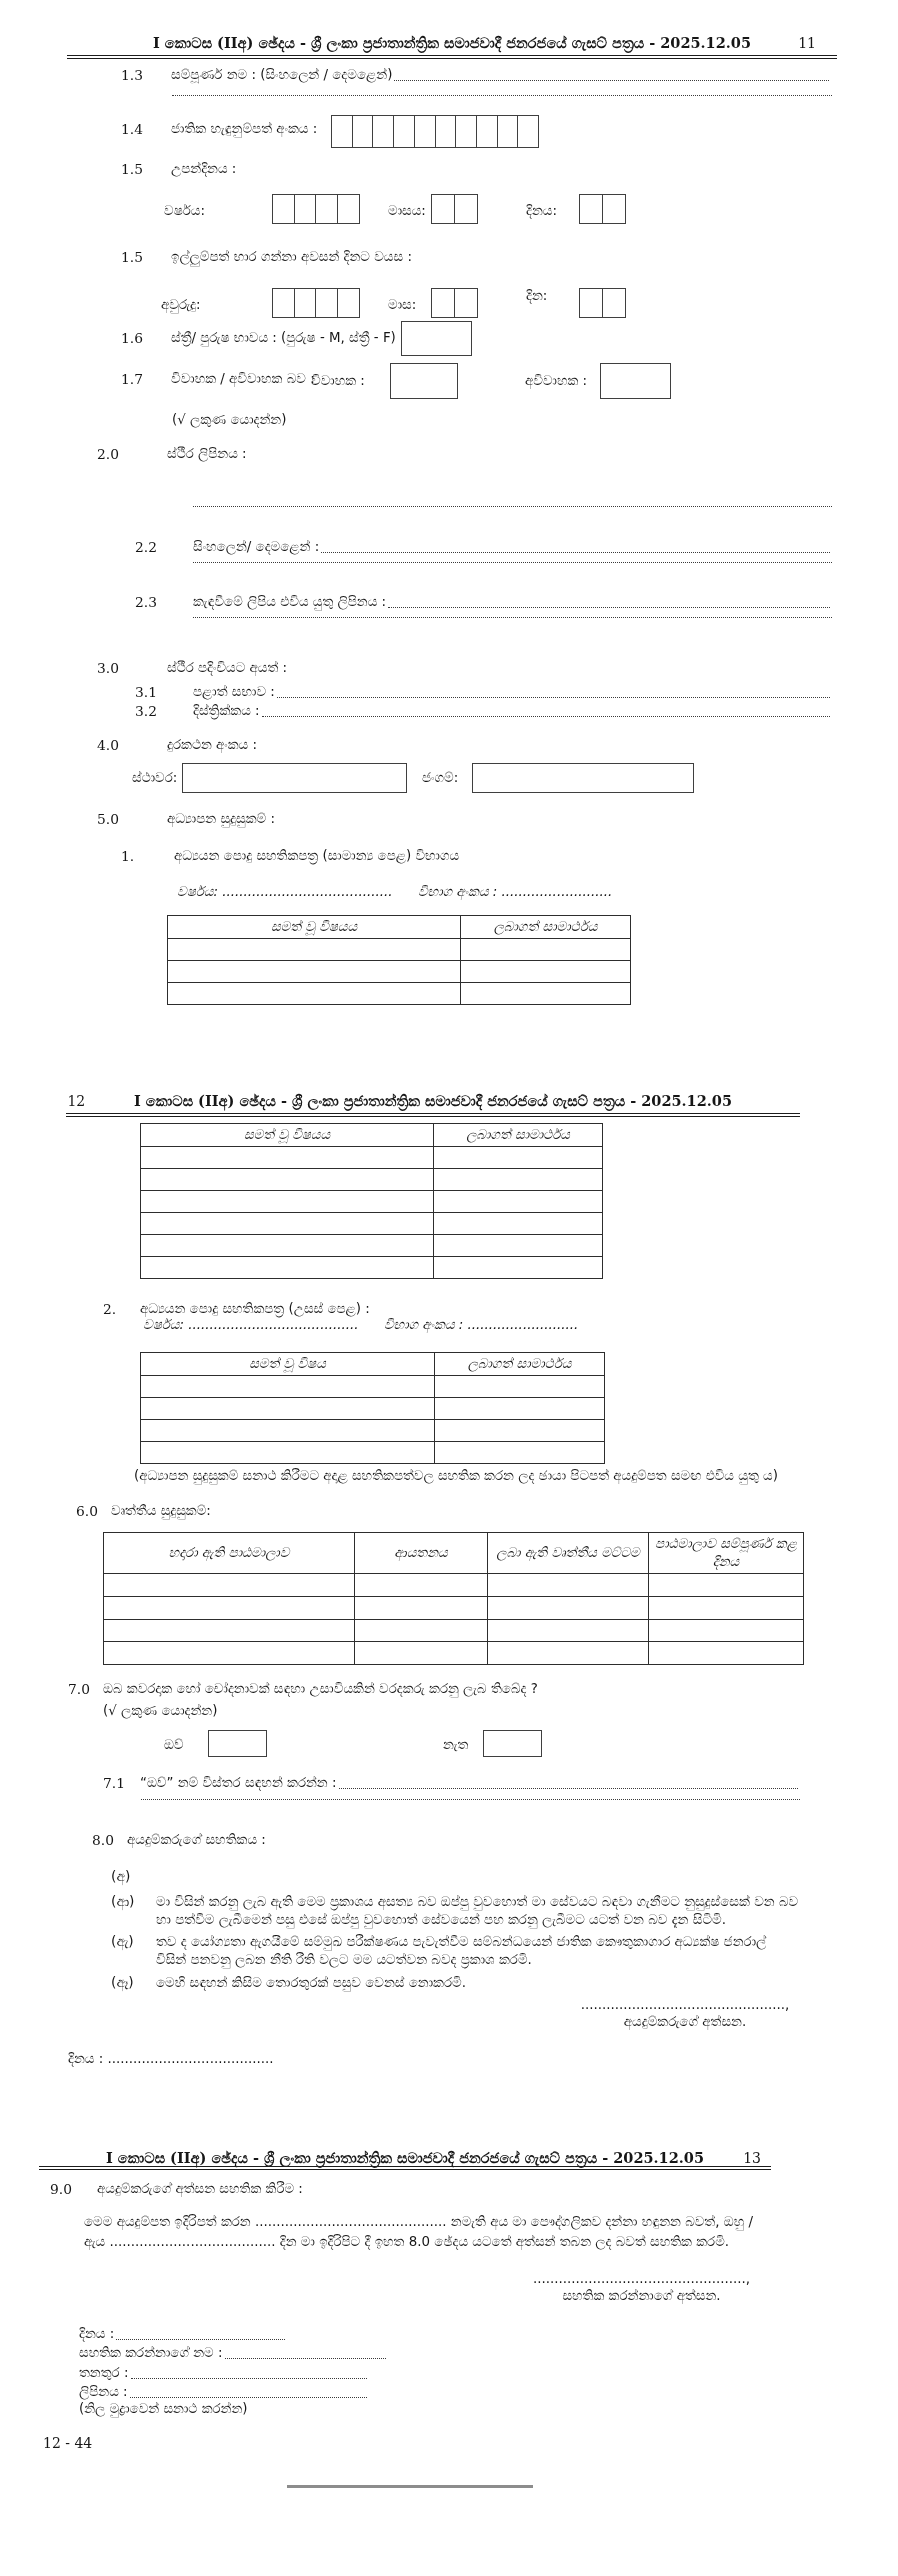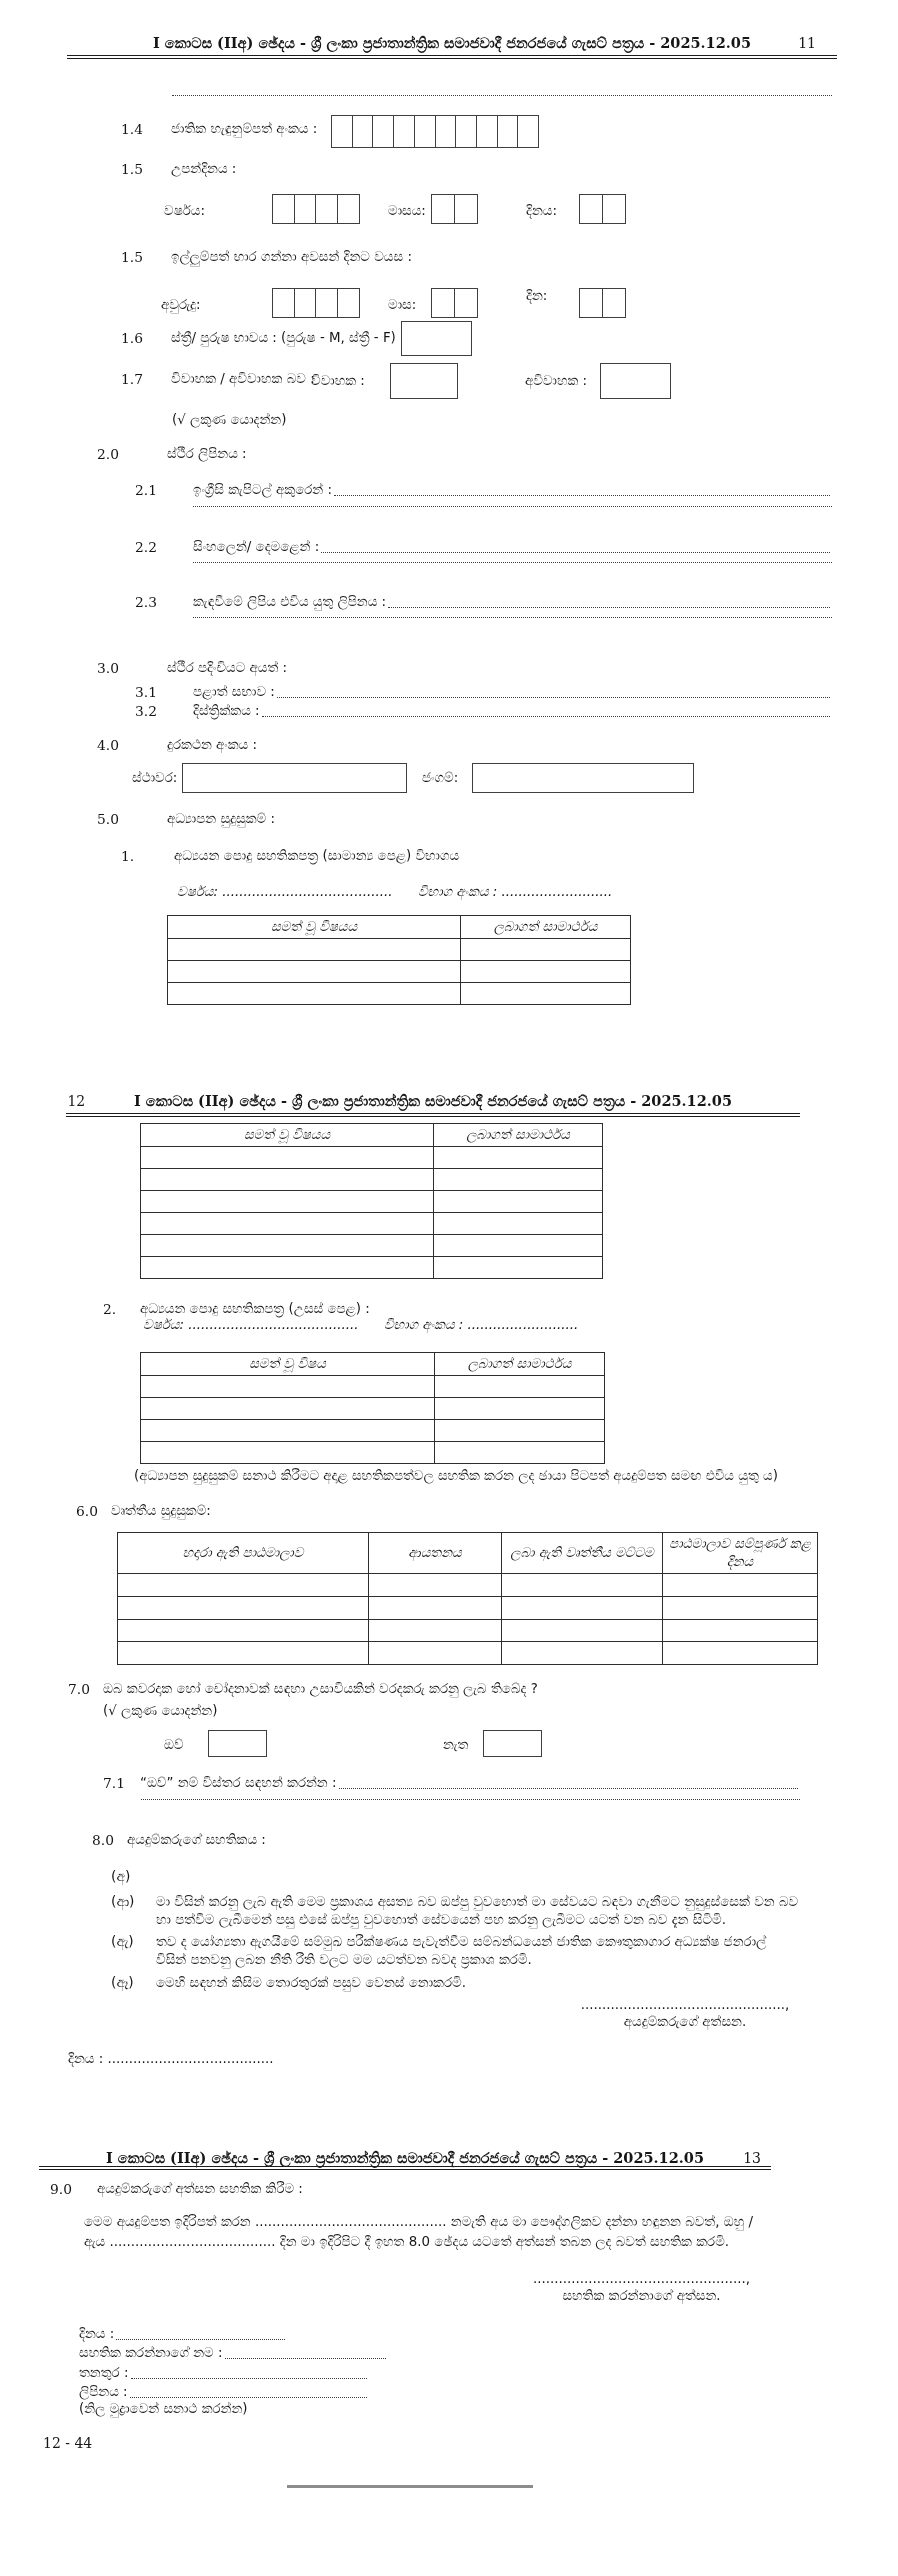--- a/index.html
+++ b/index.html
@@ -43,20 +43,25 @@
 <body>
 
 <div class="canvas">
 
   <div class="abs" style="left:67px;top:34px;width:770px;">
     <div class="hdr">I කොටස (IIඅ) ඡේදය - ශ්‍රී ලංකා ප්‍රජාතාන්ත්‍රික සමාජවාදී ජනරජයේ ගැසට් පත්‍රය - 2025.12.05</div>
     <span class="abs pgnum" style="right:21px;top:0.7px;">11</span>
   </div>
   <div class="abs rule" style="left:67px;top:55px;width:770px;"></div>
 
+  <div class="abs flexline t" style="left:121px;top:67px;width:710px;">
+    <span class="num" style="width:50px;">1.3</span>
+    <span class="lbl">සම්පූර්ණ නම : (සිංහලෙන් / දෙමළෙන්)</span>
+    <span class="dots"></span>
+  </div>
   <div class="abs dotline" style="left:172px;top:95px;width:660px;"></div>
 
   <div class="abs flexline t" style="left:121px;top:121px;">
     <span class="num" style="width:50px;">1.4</span>
     <span class="lbl">ජාතික හැඳුනුම්පත් අංකය :</span>
   </div>
   <div class="abs cells" style="left:331px;top:115px;">
     <div style="width:22px;height:33px;"></div>
     <div style="width:22px;height:33px;"></div>
     <div style="width:22px;height:33px;"></div>
@@ -127,25 +132,20 @@
   <div class="abs bigbox" style="left:390px;top:363px;width:68px;height:36px;"></div>
   <span class="abs t nw" style="left:525px;top:373px;">අවිවාහක :</span>
   <div class="abs bigbox" style="left:600px;top:363px;width:71px;height:36px;"></div>
   <span class="abs t nw" style="left:172px;top:412px;">(√ ලකුණ යොදන්න)</span>
 
   <div class="abs flexline t" style="left:97px;top:446px;">
     <span class="num" style="width:70px;">2.0</span>
     <span class="lbl">ස්ථීර ලිපිනය :</span>
   </div>
 
-  <div class="abs flexline t" style="left:135px;top:482px;width:697px;">
-    <span class="num" style="width:58px;">2.1</span>
-    <span class="lbl">ඉංග්‍රීසි කැපිටල් අකුරෙන් :</span>
-    <span class="dots"></span>
-  </div>
   <div class="abs dotline" style="left:193px;top:506px;width:639px;"></div>
 
   <div class="abs flexline t" style="left:135px;top:539px;width:697px;">
     <span class="num" style="width:58px;">2.2</span>
     <span class="lbl">සිංහලෙන්/ දෙමළෙන් :</span>
     <span class="dots"></span>
   </div>
   <div class="abs dotline" style="left:193px;top:562px;width:639px;"></div>
 
   <div class="abs flexline t" style="left:135px;top:594px;width:697px;">
@@ -306,21 +306,21 @@
     </tbody>
   </table>
 
   <div class="abs t nw" style="left:134px;top:1468px;">(අධ්‍යාපන සුදුසුකම් සනාථ කිරීමට අදාළ සහතිකපත්වල සහතික කරන ලද ඡායා පිටපත් අයදුම්පත සමඟ එවිය යුතු ය)</div>
 
   <div class="abs flexline t" style="left:76px;top:1503px;">
     <span class="num" style="width:35px;">6.0</span>
     <span class="lbl">වෘත්තීය සුදුසුකම්:</span>
   </div>
 
-  <table class="ftable abs" style="left:117px;top:1532px;width:700px;">
+  <table class="ftable abs" style="left:103px;top:1532px;width:700px;">
     <colgroup>
         <col style="width:251px">
         <col style="width:133px">
         <col style="width:161px">
         <col style="width:155px">
       </colgroup>
     <thead>
       <tr style="height:40px;">
         <th><span>හදාරා ඇති පාඨමාලාව</span></th>
         <th><span>ආයතනය</span></th>

